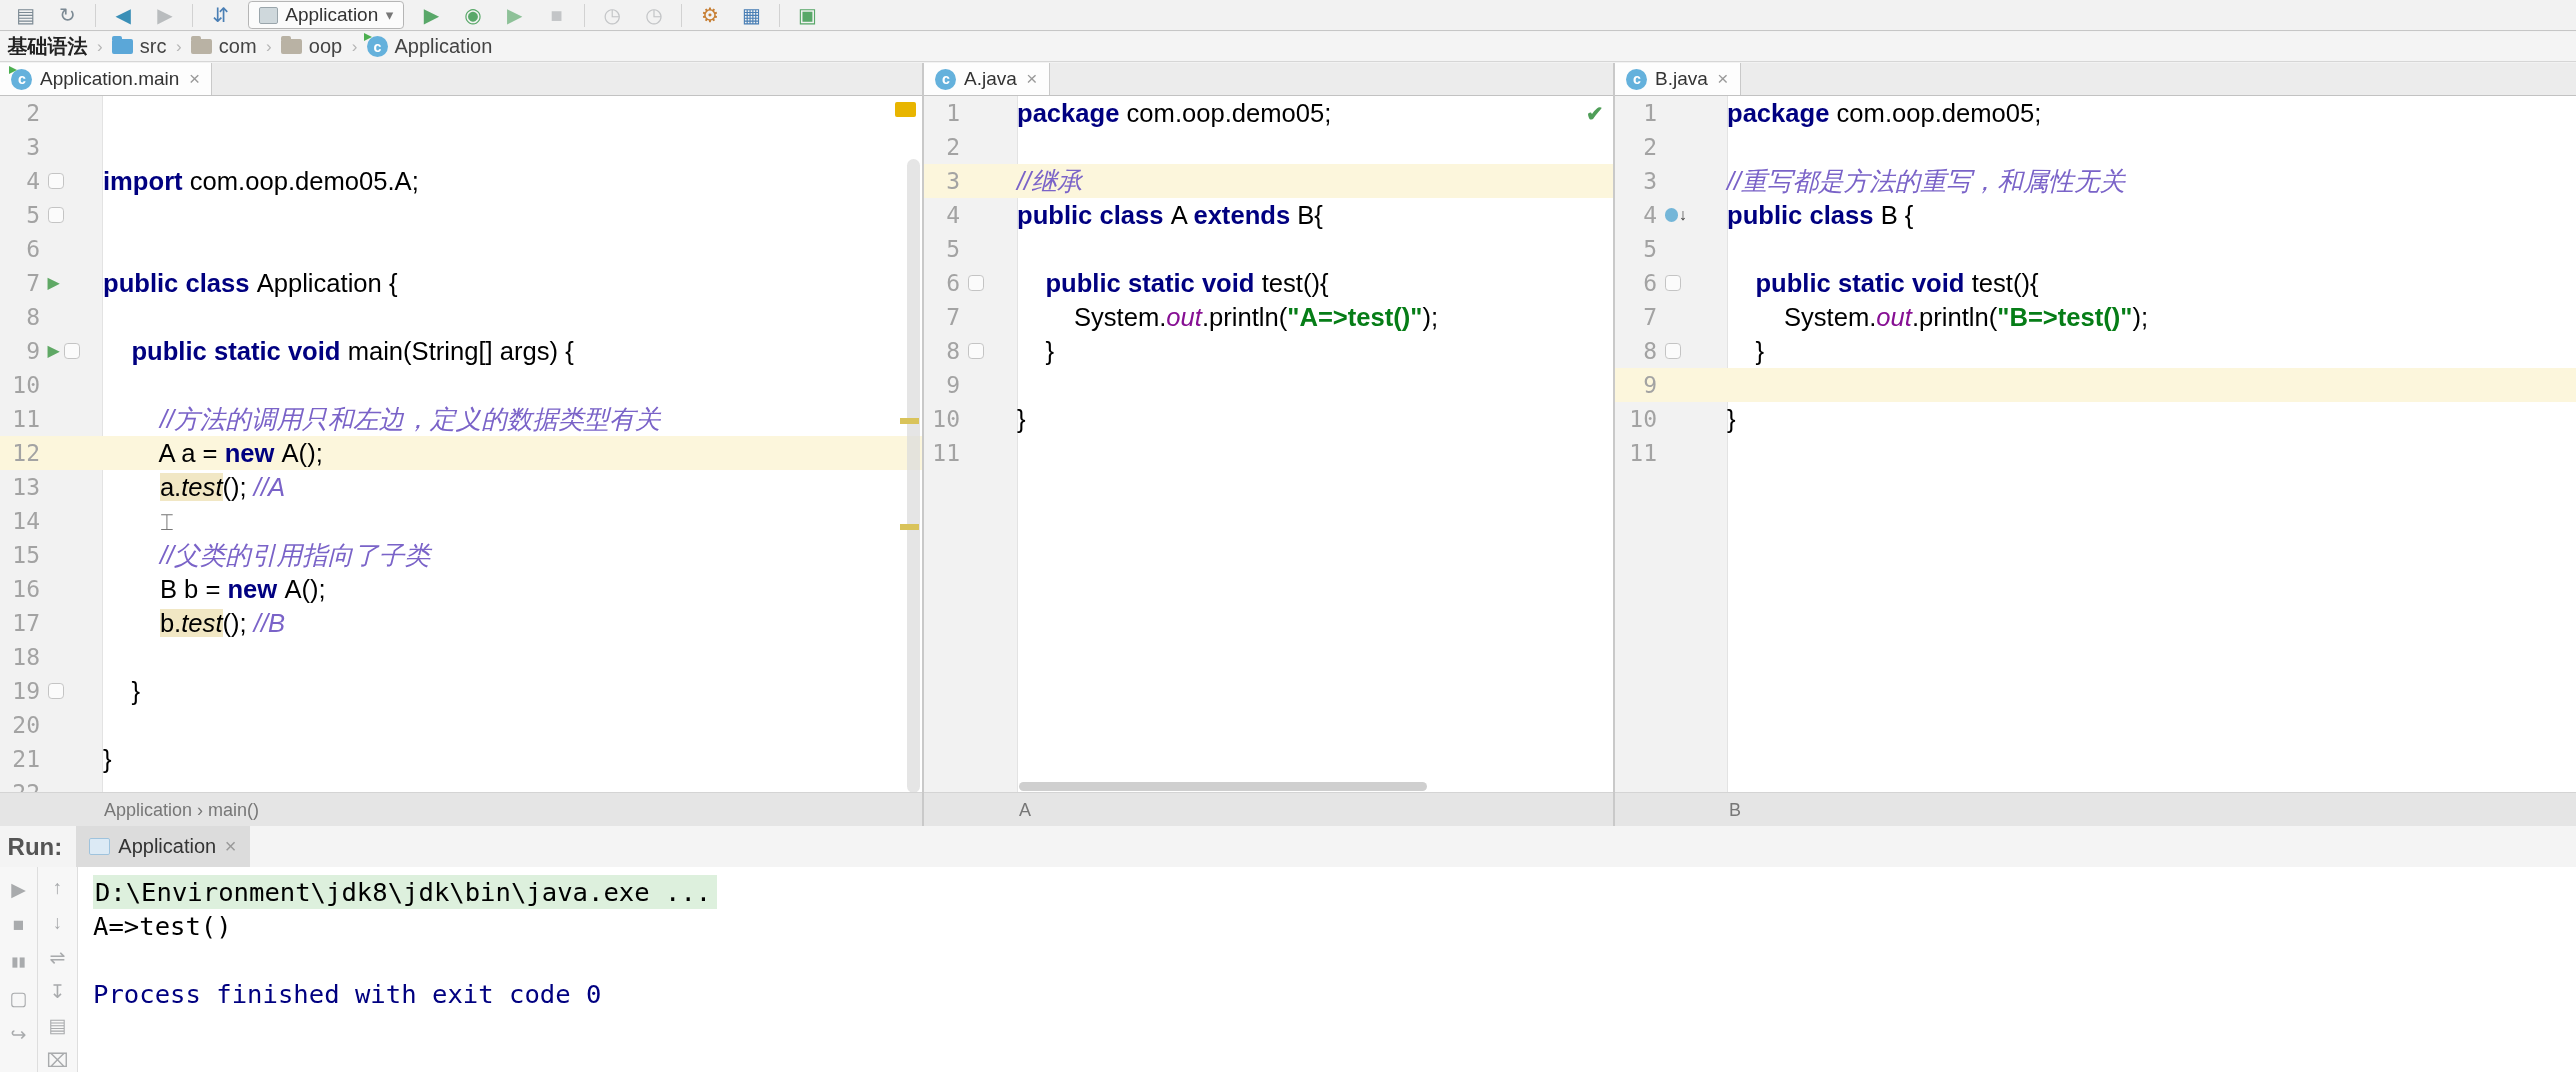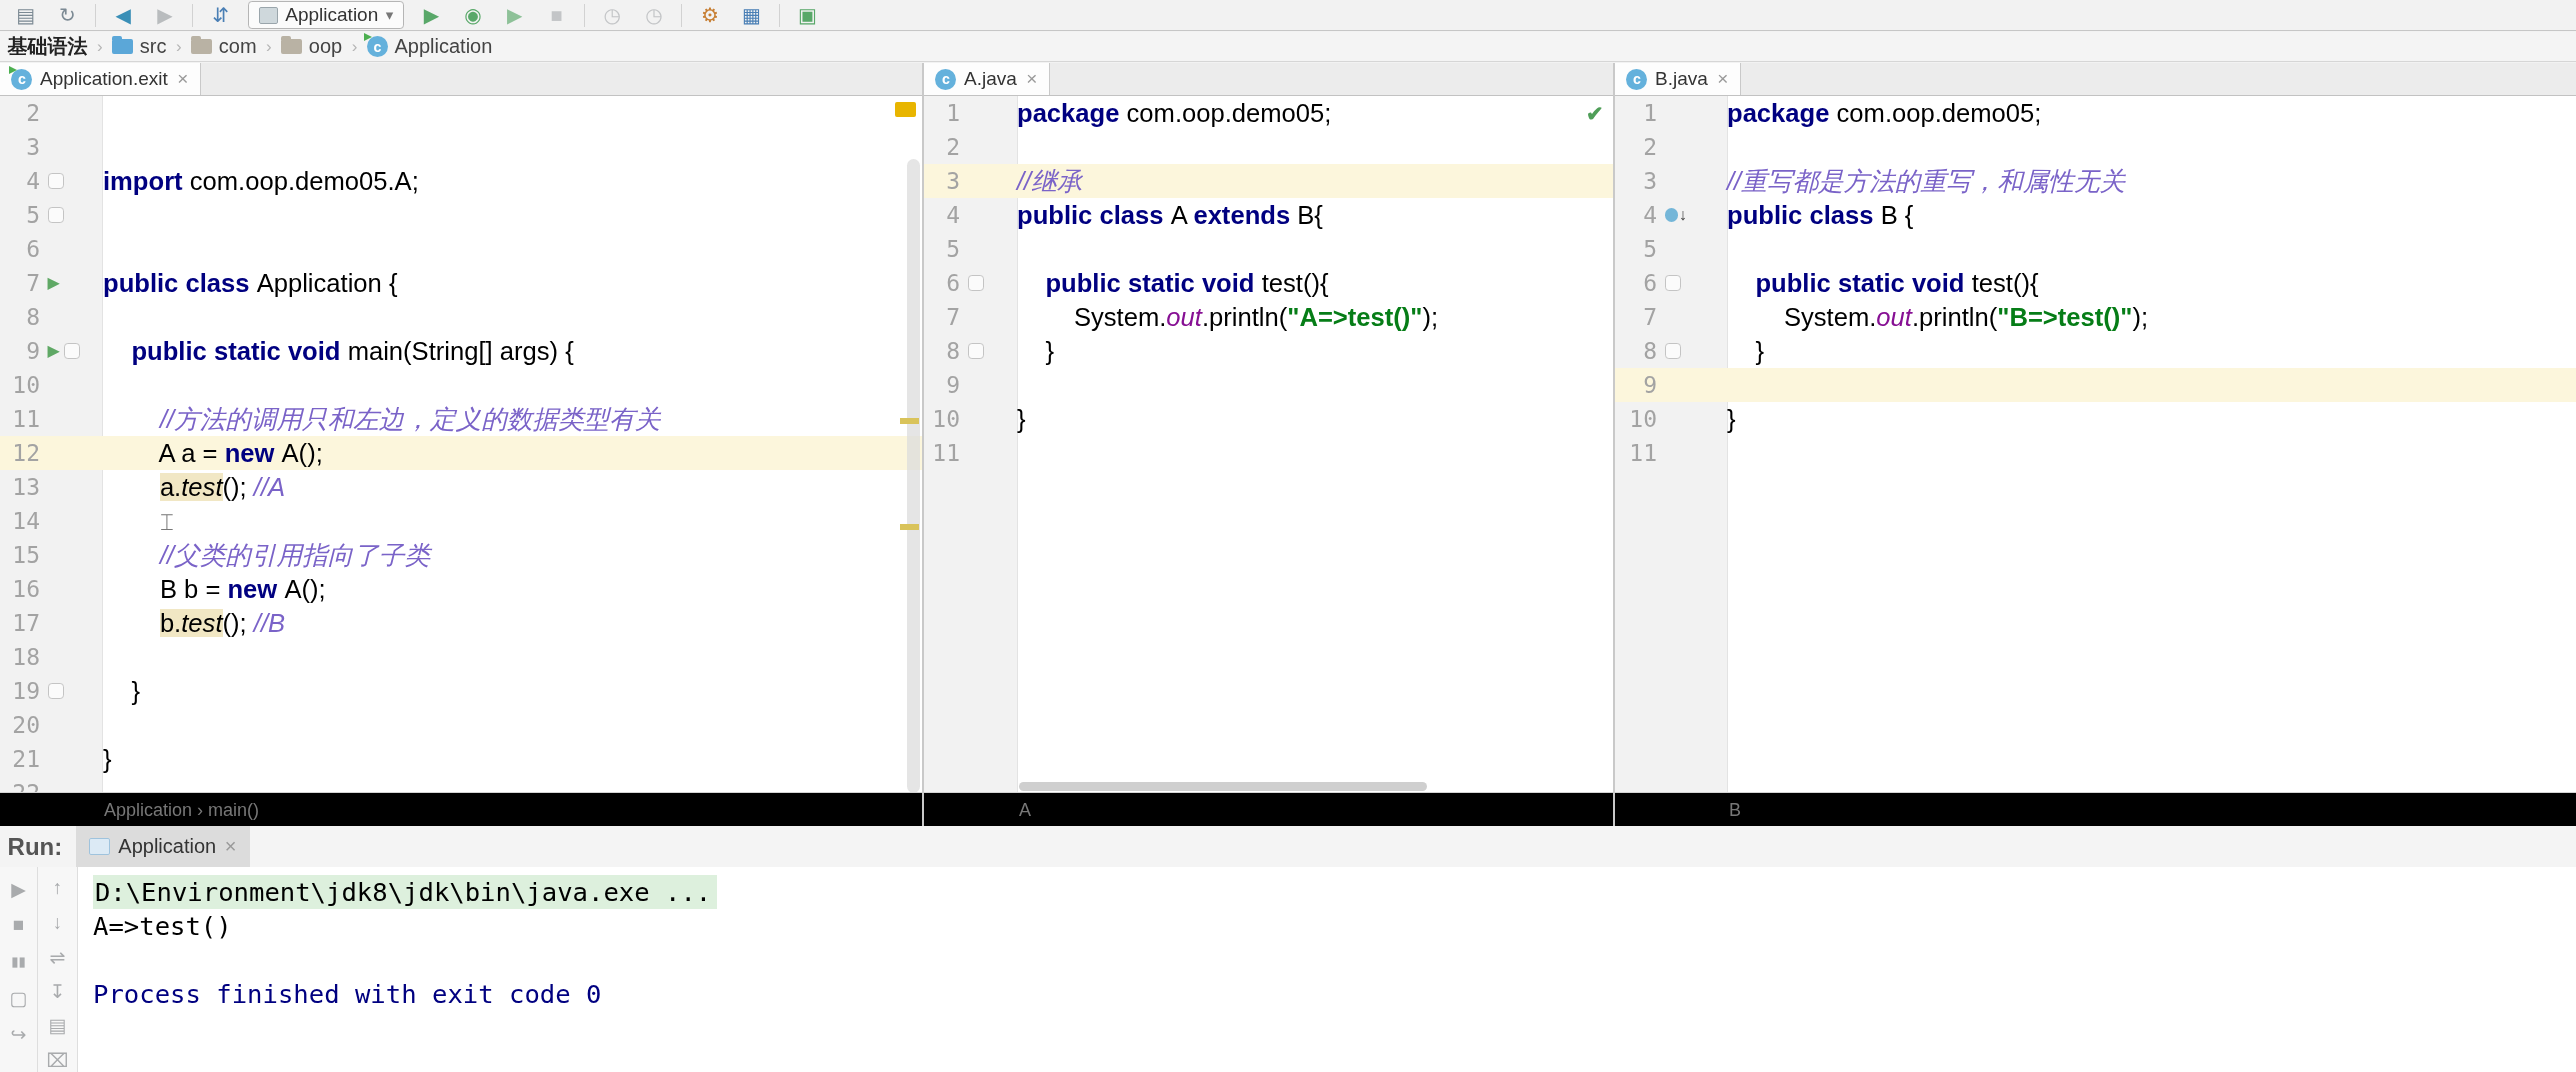--- a/index.html
+++ b/index.html
@@ -38,21 +38,21 @@
   .editors{position:absolute;left:0;top:63px;width:2576px;height:764px;}
   .pane{position:absolute;top:0;height:764px;background:#fff;overflow:hidden;}
   .vdivider{position:absolute;top:0;width:1.9px;height:764px;background:#c9c9c9;}
   .tabbar{position:absolute;left:0;top:0;right:0;height:32px;background:#ececec;border-bottom:0.9px solid #c2c2c2;
           display:flex;align-items:stretch;}
   .tab{display:inline-flex;align-items:center;gap:7.6px;padding:0 11.4px;background:#fdfdfd;
        border-right:0.9px solid #c9c9c9;font-size:19px;color:#333;cursor:default;}
   .tab .x{color:#9a9a9a;font-size:19px;margin-left:1.9px;}
   .ed-body{position:absolute;left:0;top:33px;right:0;bottom:34px;background:#fff;overflow:hidden;}
   .gutter-bg{position:absolute;left:0;top:0;bottom:0;background:#f2f2f2;border-right:0.9px solid #e3e3e3;}
-  .statusbar{position:absolute;left:0;bottom:0;right:0;height:34px;background:#000000;border-top:0.9px solid #d4d4d4;
+  .statusbar{position:absolute;left:0;bottom:0;right:0;height:34px;background:#e5e5e5;border-top:0.9px solid #d4d4d4;
              display:flex;align-items:center;font-size:18px;color:#777;}
   .code-row{display:flex;height:34px;line-height:34px;white-space:pre;position:relative;}
   .code-row.cur{background:#fcf6dc;}
   .lnum{flex:0 0 auto;text-align:right;color:#a3a3a3;font-family:"DejaVu Sans Mono",monospace;font-size:23px;}
   .gicons{flex:0 0 auto;display:flex;align-items:center;gap:3.8px;padding-left:7.6px;box-sizing:border-box;}
   .code{font-family:Liberation Sans, sans-serif;font-size:25.6px;color:#000;}
   .kw{color:#000080;font-weight:bold;}
   .com{color:#7a63c8;font-style:italic;}
   .str{color:#067d17;font-weight:bold;}
   .fld{color:#871094;font-style:italic;}
@@ -150,21 +150,21 @@
         <span>Application</span>
       </span>
   </div>
 
   <div class="editors">
 
     <div class="pane" data-pane="0" style="left:0;width:922px;">
       <div class="tabbar">
         <div class="tab">
           <span class="classicon runnable">c</span>
-          <span>Application.exit</span>
+          <span>Application.main</span>
           <span class="x">×</span>
         </div>
       </div>
       <div class="ed-body">
         <div class="gutter-bg"></div>
         <div class="rows">
             <div class="code-row"><span class="lnum">2</span><span class="gicons"></span><span class="code"></span></div>
             <div class="code-row"><span class="lnum">3</span><span class="gicons"></span><span class="code"></span></div>
             <div class="code-row"><span class="lnum">4</span><span class="gicons"><span class="fold-mark"></span></span><span class="code"><span class="kw">import </span><span>com.oop.demo05.A;</span></span></div>
             <div class="code-row"><span class="lnum">5</span><span class="gicons"><span class="fold-mark"></span></span></div>

